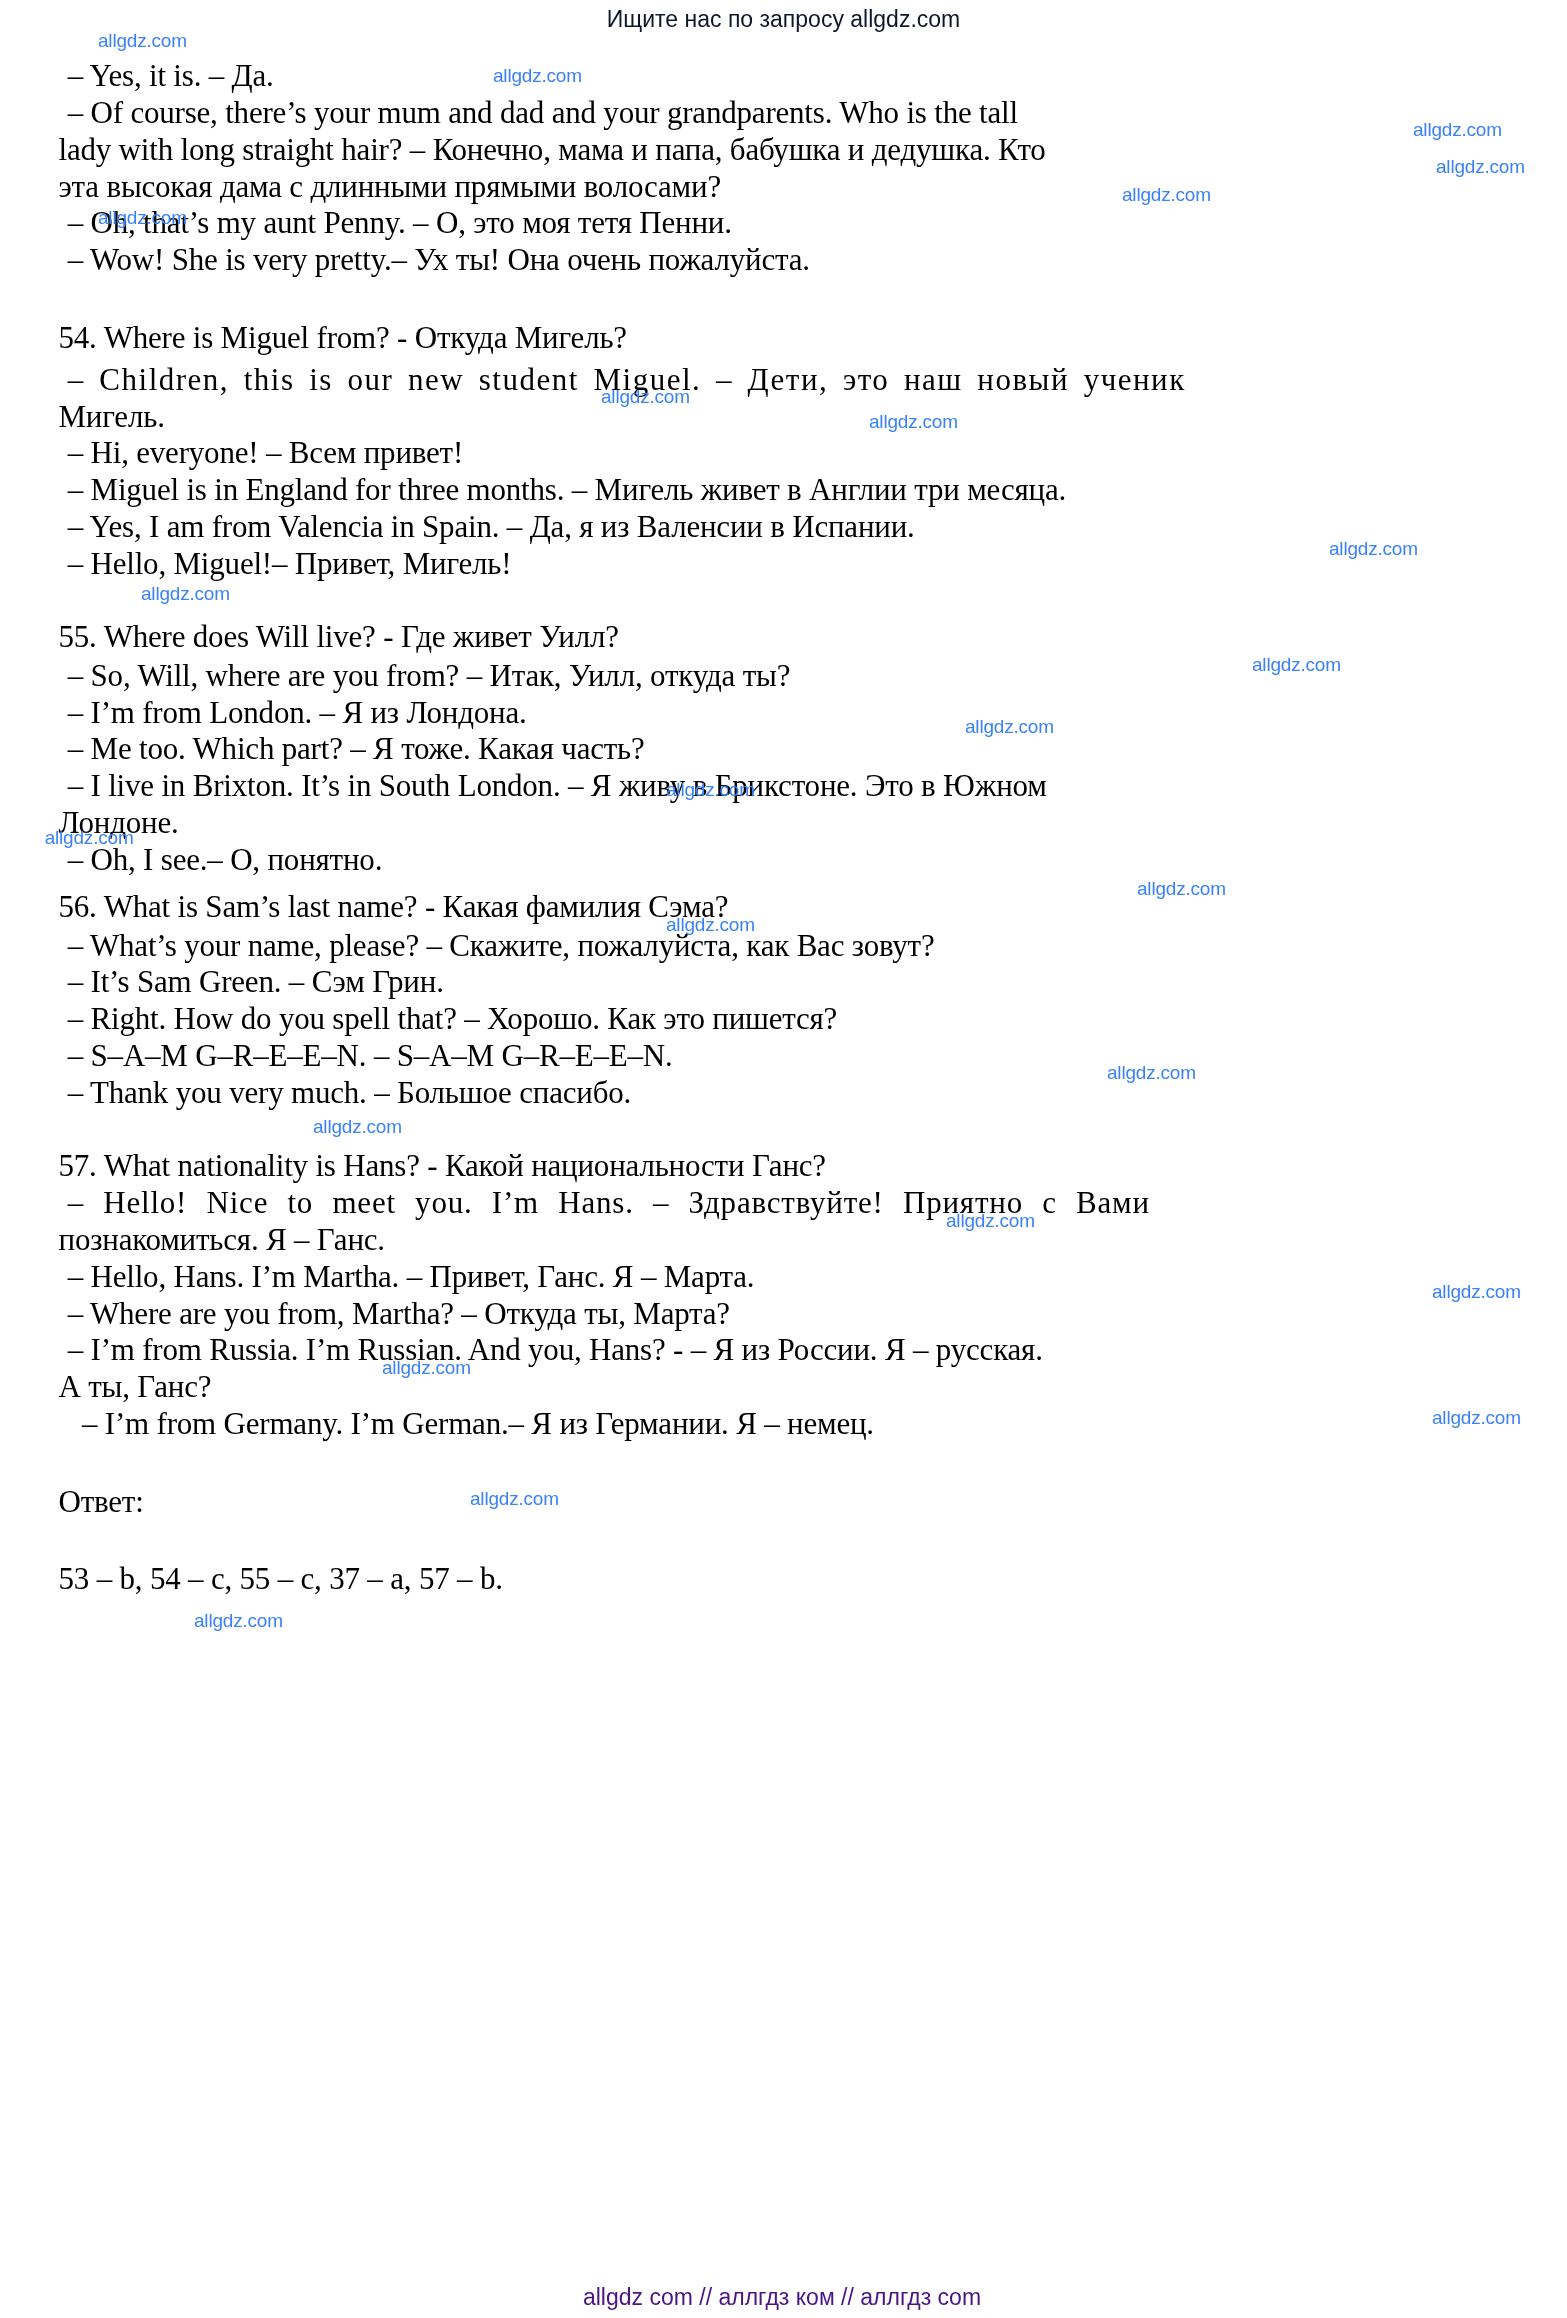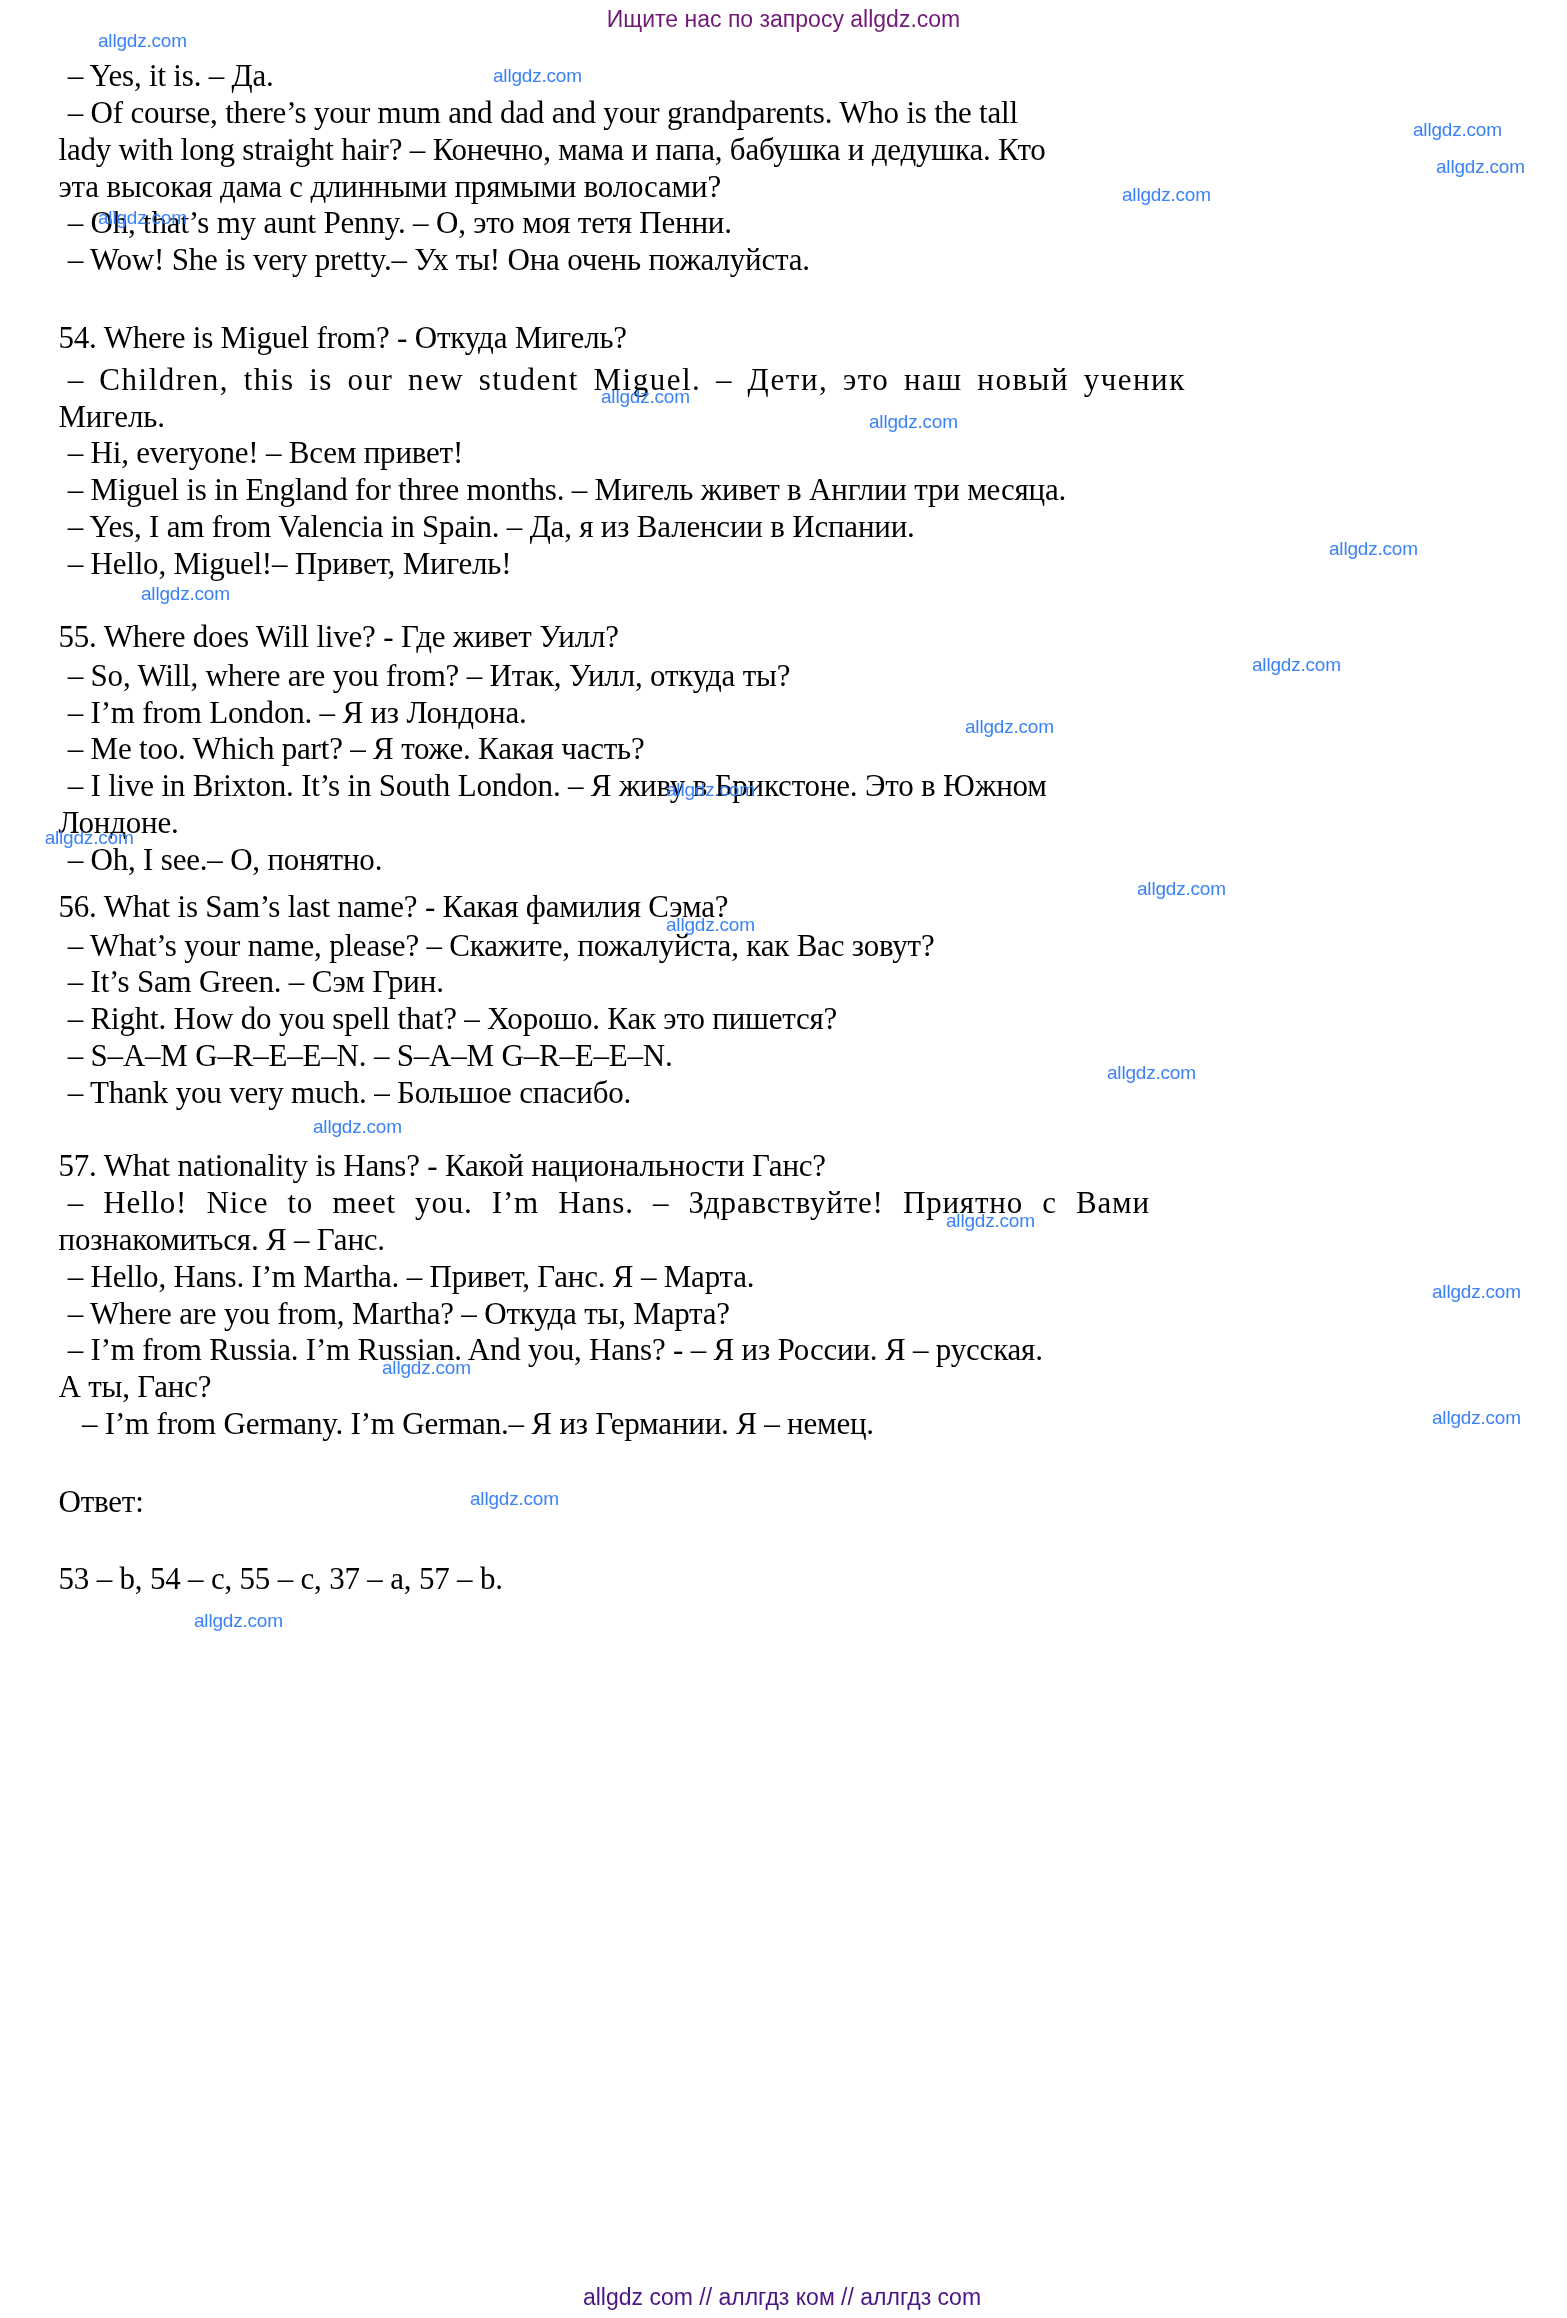--- a/index.html
+++ b/index.html
@@ -18,21 +18,21 @@
 
   
   .header-banner {
     position: absolute;
     top: 6.1px;
     left: 0;
     width: 1567px;
     text-align: center;
     font-family: "Liberation Sans", sans-serif;
     font-size: 23px;
-    color: #701a75;
+    color: #0f172a;
     letter-spacing: 0px;
     white-space: nowrap;
   }
 
   
   .footer-banner {
     position: absolute;
     bottom: 7.7px;
     left: 0;
     width: 1564px;

